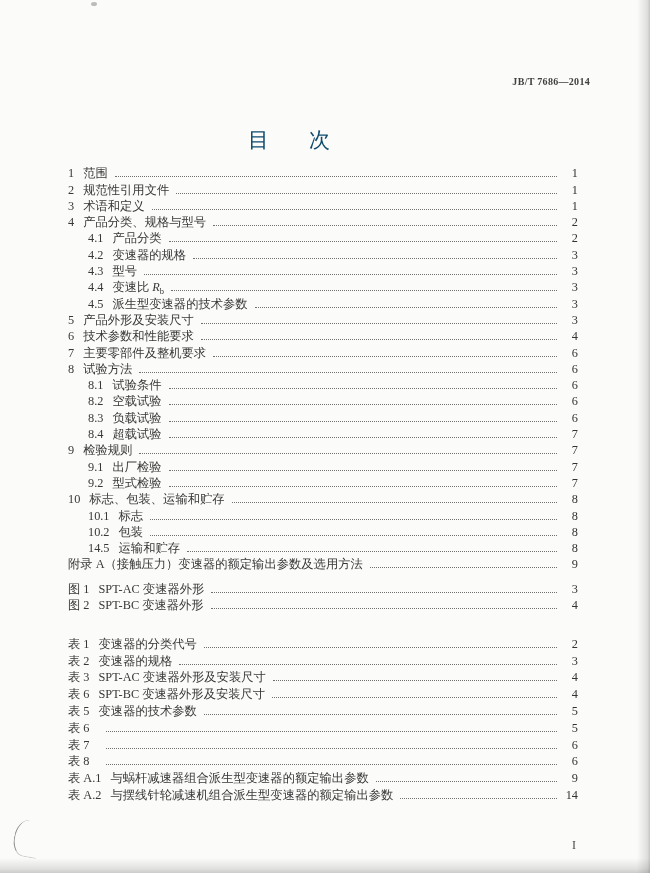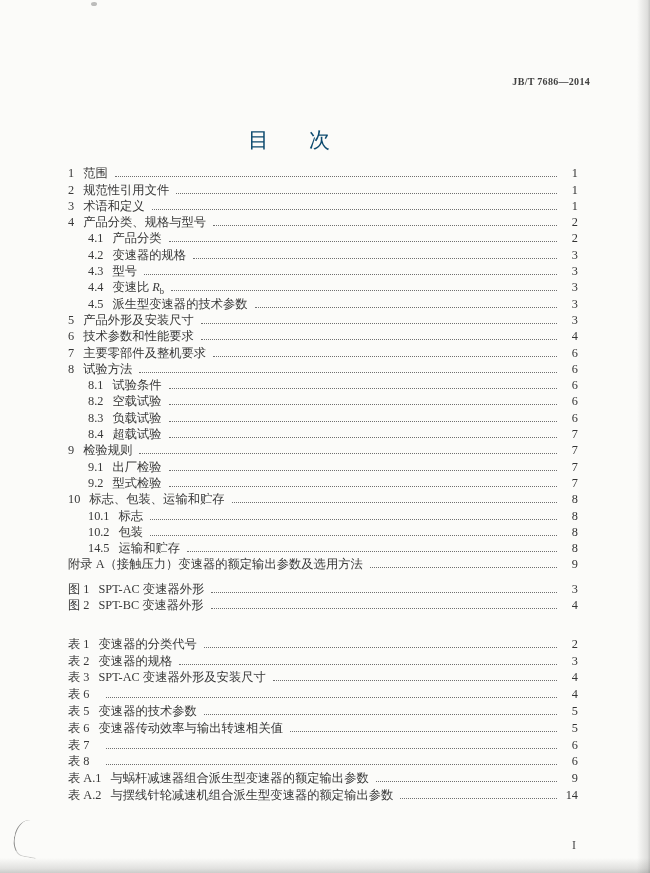--- a/index.html
+++ b/index.html
@@ -262,32 +262,32 @@
         <span class="pageno">3</span>
       </div>
       <div class="row">
         <span class="num">表 3</span>
         <span class="txt">SPT-AC 变速器外形及安装尺寸</span>
         <span class="leader"></span>
         <span class="pageno">4</span>
       </div>
       <div class="row">
         <span class="num">表 6</span>
+        <span class="txt">SPT-BC 变速器外形及安装尺寸</span>
         <span class="leader"></span>
         <span class="pageno">4</span>
       </div>
       <div class="row">
         <span class="num">表 5</span>
         <span class="txt">变速器的技术参数</span>
         <span class="leader"></span>
         <span class="pageno">5</span>
       </div>
       <div class="row">
         <span class="num">表 6</span>
-        <span class="txt">变速器传动效率与输出转速相关值</span>
         <span class="leader"></span>
         <span class="pageno">5</span>
       </div>
       <div class="row">
         <span class="num">表 7</span>
         <span class="leader"></span>
         <span class="pageno">6</span>
       </div>
       <div class="row">
         <span class="num">表 8</span>

